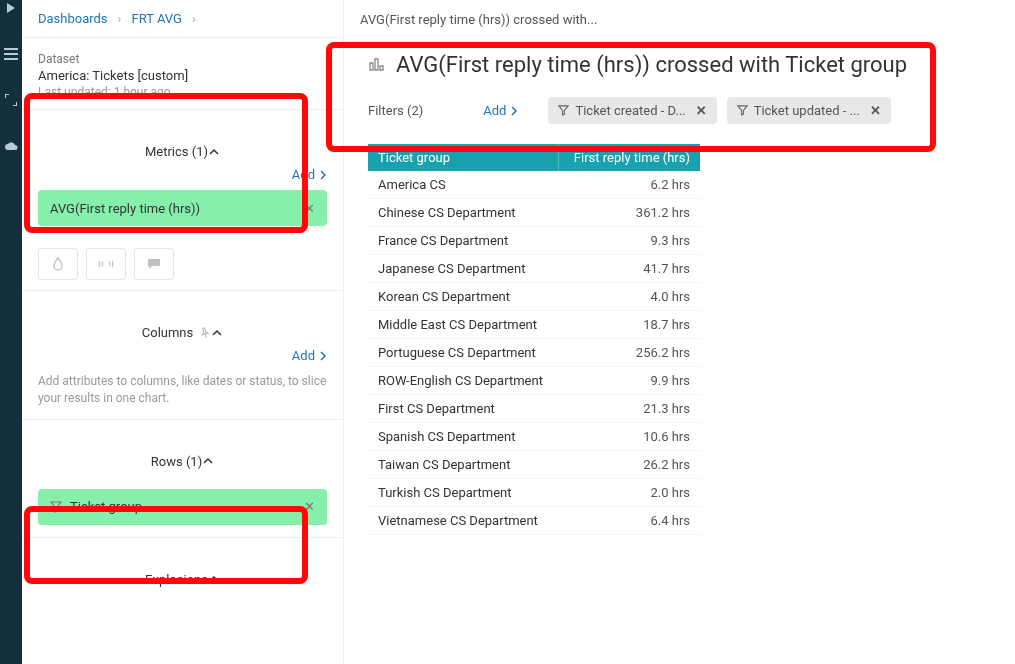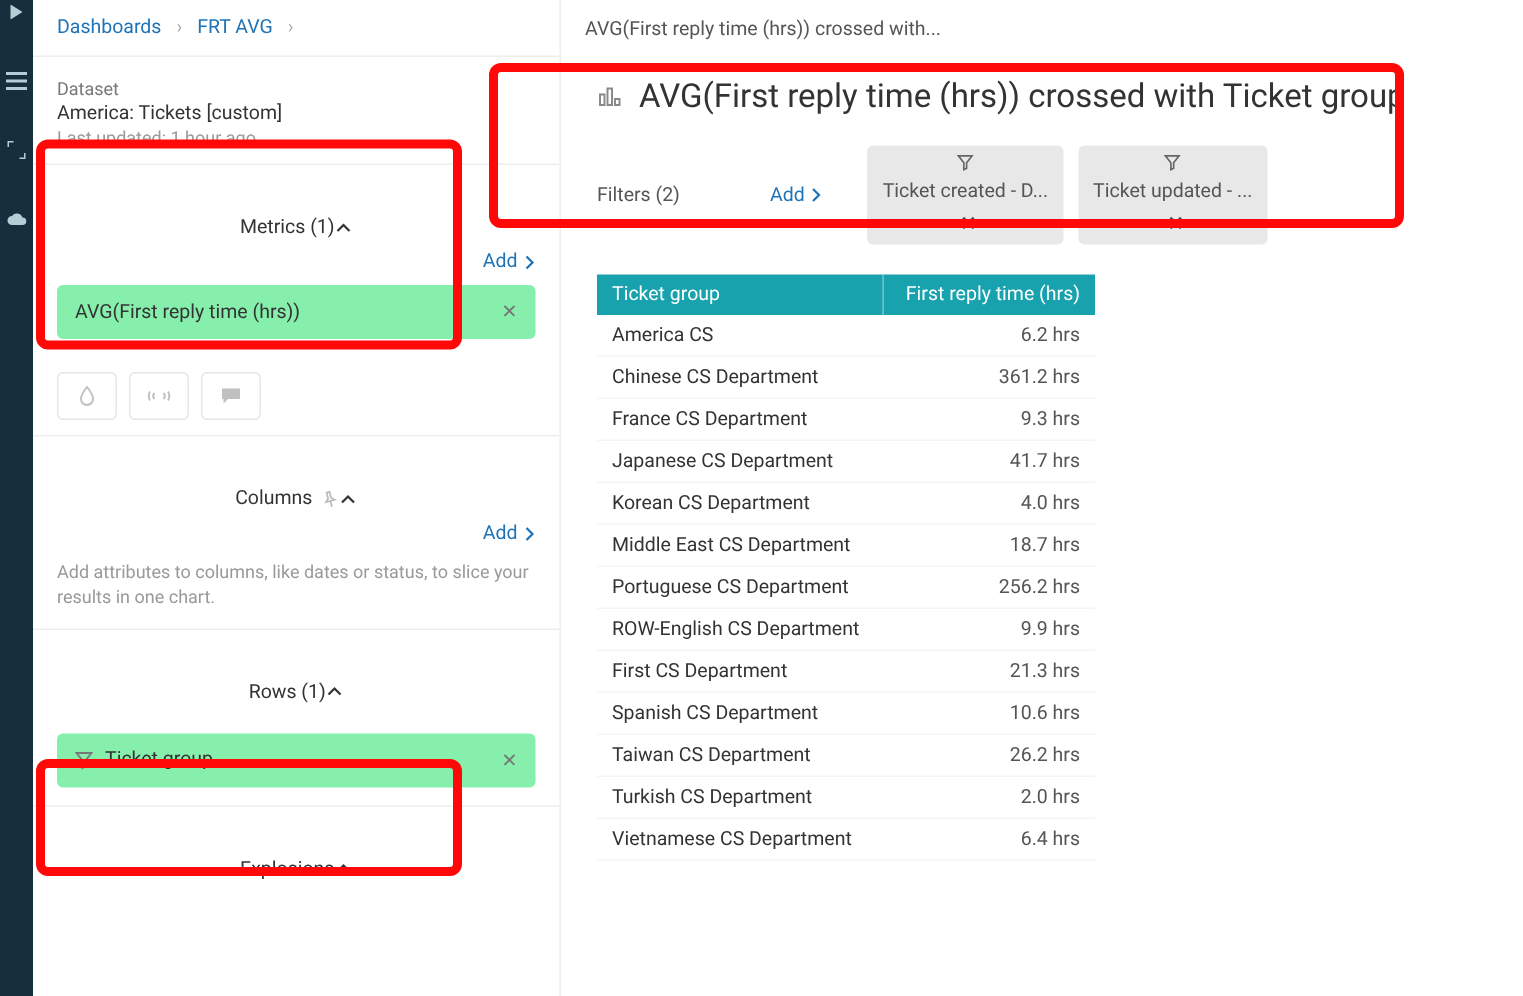--- a/index.html
+++ b/index.html
@@ -1,20 +1,20 @@
 <!DOCTYPE html>
 <html><head>
 <meta charset="utf-8">
 <style>
   * { box-sizing: border-box; margin: 0; padding: 0; }
   body { font-family: -apple-system, BlinkMacSystemFont, "Segoe UI", Roboto, Arial, sans-serif; font-size: 13px; color: #333; background: #fff; }
   .app { display: flex; height: 664px; width: 1015px; position: relative; }
   .nav-rail { width: 22px; background: #15303c; display: flex; flex-direction: column; align-items: center; padding-top: 0; gap: 30px; }
   .nav-rail .rail-icon { width: 16px; height: 16px; color: #b5cdd6; display:flex;align-items:center;justify-content:center;}
-  .sidebar { width: 352px; background: #fff; border-right: 1px solid #eee; display: flex; flex-direction: column; }
+  .sidebar { width: 322px; background: #fff; border-right: 1px solid #eee; display: flex; flex-direction: column; }
   .main { flex: 1; display: flex; flex-direction: column; }
   .breadcrumb { height: 38px; display: flex; align-items: center; padding: 0 16px; font-size: 13px; color: #555; border-bottom: 1px solid #eee; }
   .breadcrumb a { color: #1f73b7; text-decoration: none; }
   .breadcrumb .sep { color: #aaa; margin: 0 10px; }
   .breadcrumb .cur { color: #555; }
   .ds-block { padding: 14px 16px 10px 16px; font-size: 12px; color: #888; }
   .ds-block .ds-label { color: #777; margin-bottom: 2px;}
   .ds-block .ds-name { color: #333; font-size: 13px; }
   .ds-block .ds-updated { color: #999; font-size: 12px; margin-top: 2px; }
   .section { border-top: 1px solid #eee; padding: 12px 16px; }
@@ -27,21 +27,21 @@
   .chip .chip-x { color: #777; cursor: pointer; margin-left: 10px;}
   .chip .chip-left { display:flex;align-items:center;gap:8px;}
   .hint { font-size: 12px; color: #999; margin-top: 10px; line-height: 1.4; }
   .tool-row { display:flex; gap:8px; padding: 10px 16px;}
   .tool-btn { width: 40px; height: 32px; border:1px solid #e5e5e5; border-radius:4px; display:flex;align-items:center;justify-content:center;color:#c0c0c0;cursor:pointer;}
   .main-title-area { padding: 14px 24px 14px 24px; }
   .main-title { display:flex;align-items:center;gap:10px;}
   .main-title h1 { font-size: 22px; font-weight: 400; color: #333; }
   .filters-row { display:flex;align-items:center;gap:10px; padding: 6px 24px 14px 24px;}
   .filters-label { color:#555; font-size:13px; }
-  .filter-chip { background:#e8e8e8; border-radius:4px; padding: 6px 10px; display:flex;align-items:center;gap:6px;font-size:13px;color:#555;cursor:pointer;flex-direction:column;}
+  .filter-chip { background:#e8e8e8; border-radius:4px; padding: 6px 10px; display:flex;align-items:center;gap:6px;font-size:13px;color:#555;cursor:pointer;}
   .filter-chip .fx { color:#555;cursor:pointer;margin-left:4px;font-weight:bold;}
   .table { margin: 6px 0 0 24px; border-collapse: collapse; font-size: 13px; width: 332px;}
   .table th { background:#17a2ad; color:#fff; font-weight:400; text-align:left; padding:6px 10px; border-right:1px solid rgba(255,255,255,0.25);}
   .table th:last-child { text-align:right; border-right:none;}
   .table td { padding:6px 10px; border-bottom:1px solid #f4f4f4;}
   .table td:last-child { text-align:right; color:#555;}
   .highlight-red { position:absolute; border:6px solid #ff0808; border-radius:8px; pointer-events:none; z-index:10;}
   .hl1 { left: 24px; top: 93px; width: 284px; height: 140px;}
   .hl2 { left: 24px; top: 506px; width: 284px; height: 78px;}
   .hl3 { left: 326px; top: 42px; width: 610px; height: 110px;}

